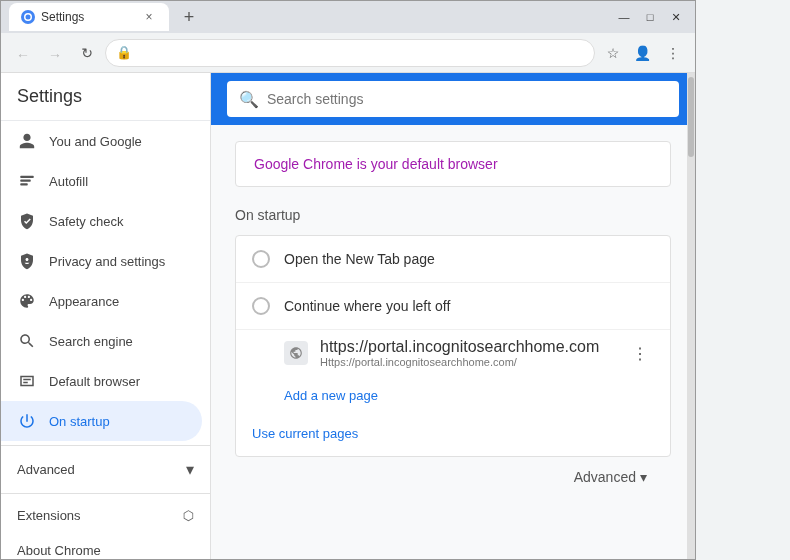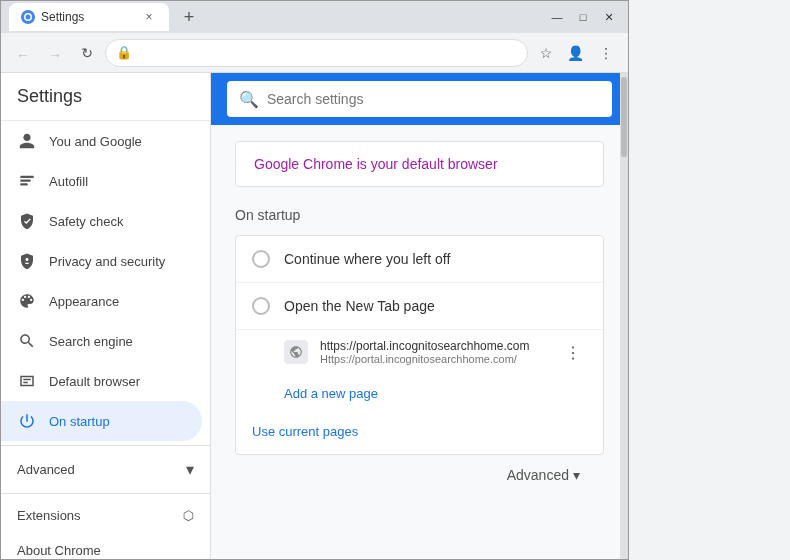--- a/index.html
+++ b/index.html
@@ -1,20 +1,20 @@
 <!DOCTYPE html>
 <html><head>
   <meta charset="utf-8">
   <style>
     * { box-sizing: border-box; margin: 0; padding: 0; font-family: 'Segoe UI', Arial, sans-serif; }
 
     body { width: 790px; height: 560px; overflow: hidden; background: #f1f3f4; }
 
     
-    .browser-frame { width: 629px; height: 560px; display: flex; flex-direction: column; border: 1px solid #999; background: #f1f3f4; }
+    .browser-frame { width: 696px; height: 560px; display: flex; flex-direction: column; border: 1px solid #999; background: #f1f3f4; }
 
     .title-bar { height: 32px; background: #dee1e6; display: flex; align-items: center; padding: 0 8px; justify-content: space-between; }
     .title-bar-left { display: flex; align-items: center; gap: 8px; }
     .tab { display: flex; align-items: center; background: #fff; border-radius: 8px 8px 0 0; padding: 0 12px; height: 28px; font-size: 12px; color: #333; gap: 6px; min-width: 160px; }
     .tab-icon { width: 14px; height: 14px; background: #4285f4; border-radius: 50%; display: flex; align-items: center; justify-content: center; }
     .tab-icon svg { width: 10px; height: 10px; }
     .tab-close { margin-left: auto; width: 16px; height: 16px; display: flex; align-items: center; justify-content: center; border-radius: 50%; cursor: pointer; font-size: 12px; color: #666; }
     .new-tab-btn { width: 24px; height: 24px; display: flex; align-items: center; justify-content: center; border-radius: 50%; cursor: pointer; font-size: 18px; color: #555; }
     .window-controls { display: flex; align-items: center; gap: 4px; }
     .win-btn { width: 22px; height: 22px; display: flex; align-items: center; justify-content: center; cursor: pointer; border-radius: 2px; font-size: 11px; color: #333; }
@@ -65,21 +65,21 @@
 
     .radio-circle { width: 18px; height: 18px; border-radius: 50%; border: 2px solid #bbb; display: flex; align-items: center; justify-content: center; flex-shrink: 0; }
     .radio-circle.selected { border-color: #1a73e8; }
     .radio-circle.selected::after { content: ''; width: 10px; height: 10px; background: #1a73e8; border-radius: 50%; }
 
     .radio-label { font-size: 14px; color: #333; }
 
     .startup-url-item { display: flex; align-items: center; padding: 8px 16px 8px 48px; gap: 12px; }
     .url-favicon { width: 24px; height: 24px; background: #e8eaed; border-radius: 4px; display: flex; align-items: center; justify-content: center; flex-shrink: 0; }
     .url-info { flex: 1; }
-    .url-main { font-size: 12px; color: #333; }
+    .url-main { font-size: 16px; color: #333; }
     .url-sub { font-size: 11px; color: #777; }
     .url-menu { width: 28px; height: 28px; border-radius: 50%; display: flex; align-items: center; justify-content: center; cursor: pointer; color: #555; font-size: 16px; }
 
     .add-new-page { padding: 10px 16px 10px 48px; }
     .add-new-page a { color: #1a73e8; font-size: 13px; text-decoration: none; cursor: pointer; }
 
     .use-current { padding: 10px 16px 14px 16px; }
     .use-current a { color: #1a73e8; font-size: 13px; text-decoration: none; cursor: pointer; text-align: right; }
 
     .bottom-advanced { display: flex; align-items: center; justify-content: flex-end; padding: 12px 24px; gap: 4px; }
@@ -162,21 +162,21 @@
         </div>
         <span>Safety check</span>
       </div>
 
       <div class="sidebar-item">
         <div class="si-icon">
           <svg width="18" height="18" viewBox="0 0 24 24" fill="currentColor">
               <path d="M12 2L4 5v6c0 5.5 3.8 10.7 8 12 4.2-1.3 8-6.5 8-12V5l-8-3zm0 10c-1.1 0-2-.9-2-2s.9-2 2-2 2 .9 2 2-.9 2-2 2zm0 4c-1.4 0-2.6-.7-3.2-1.8h6.4c-.6 1.1-1.8 1.8-3.2 1.8z"></path>
             </svg>
         </div>
-        <span>Privacy and security</span>
+        <span>Privacy and settings</span>
       </div>
 
       <div class="sidebar-item">
         <div class="si-icon">
           <svg width="18" height="18" viewBox="0 0 24 24" fill="currentColor">
               <path d="M12 3c-4.97 0-9 4.03-9 9s4.03 9 9 9c.83 0 1.5-.67 1.5-1.5 0-.39-.15-.74-.39-1.01-.23-.26-.38-.61-.38-.99 0-.83.67-1.5 1.5-1.5H16c2.76 0 5-2.24 5-5 0-4.42-4.03-8-9-8zm-5.5 9c-.83 0-1.5-.67-1.5-1.5S5.67 9 6.5 9 8 9.67 8 10.5 7.33 12 6.5 12zm3-4C8.67 8 8 7.33 8 6.5S8.67 5 9.5 5s1.5.67 1.5 1.5S10.33 8 9.5 8zm5 0c-.83 0-1.5-.67-1.5-1.5S13.67 5 14.5 5s1.5.67 1.5 1.5S15.33 8 14.5 8zm3 4c-.83 0-1.5-.67-1.5-1.5S16.67 9 17.5 9s1.5.67 1.5 1.5S18.33 12 17.5 12z"></path>
             </svg>
         </div>
         <span>Appearance</span>
       </div>
@@ -242,26 +242,26 @@
           <span>Google Chrome is your default browser</span>
         </div>
 
         <div class="on-startup-section">
           <div class="section-title">On startup</div>
 
           <div class="startup-options">
 
             <div class="radio-option">
               <div class="radio-circle"></div>
-              <span class="radio-label">Continue where you left off</span>
+              <span class="radio-label">Open the New Tab page</span>
             </div>
 
             <div class="radio-option">
               <div class="radio-circle"></div>
-              <span class="radio-label">Open the New Tab page</span>
+              <span class="radio-label">Continue where you left off</span>
             </div>
 
 
             <div class="startup-url-item">
               <div class="url-favicon">
                 <svg width="14" height="14" viewBox="0 0 24 24" fill="#888">
                     <path d="M12 2C6.48 2 2 6.48 2 12s4.48 10 10 10 10-4.48 10-10S17.52 2 12 2zm-1 17.93c-3.95-.49-7-3.85-7-7.93 0-.62.08-1.21.21-1.79L9 15v1c0 1.1.9 2 2 2v1.93zm6.9-2.54c-.26-.81-1-1.39-1.9-1.39h-1v-3c0-.55-.45-1-1-1H8v-2h2c.55 0 1-.45 1-1V7h2c1.1 0 2-.9 2-2v-.41c2.93 1.19 5 4.06 5 7.41 0 2.08-.8 3.97-2.1 5.39z"></path>
                   </svg>
               </div>
               <div class="url-info">

